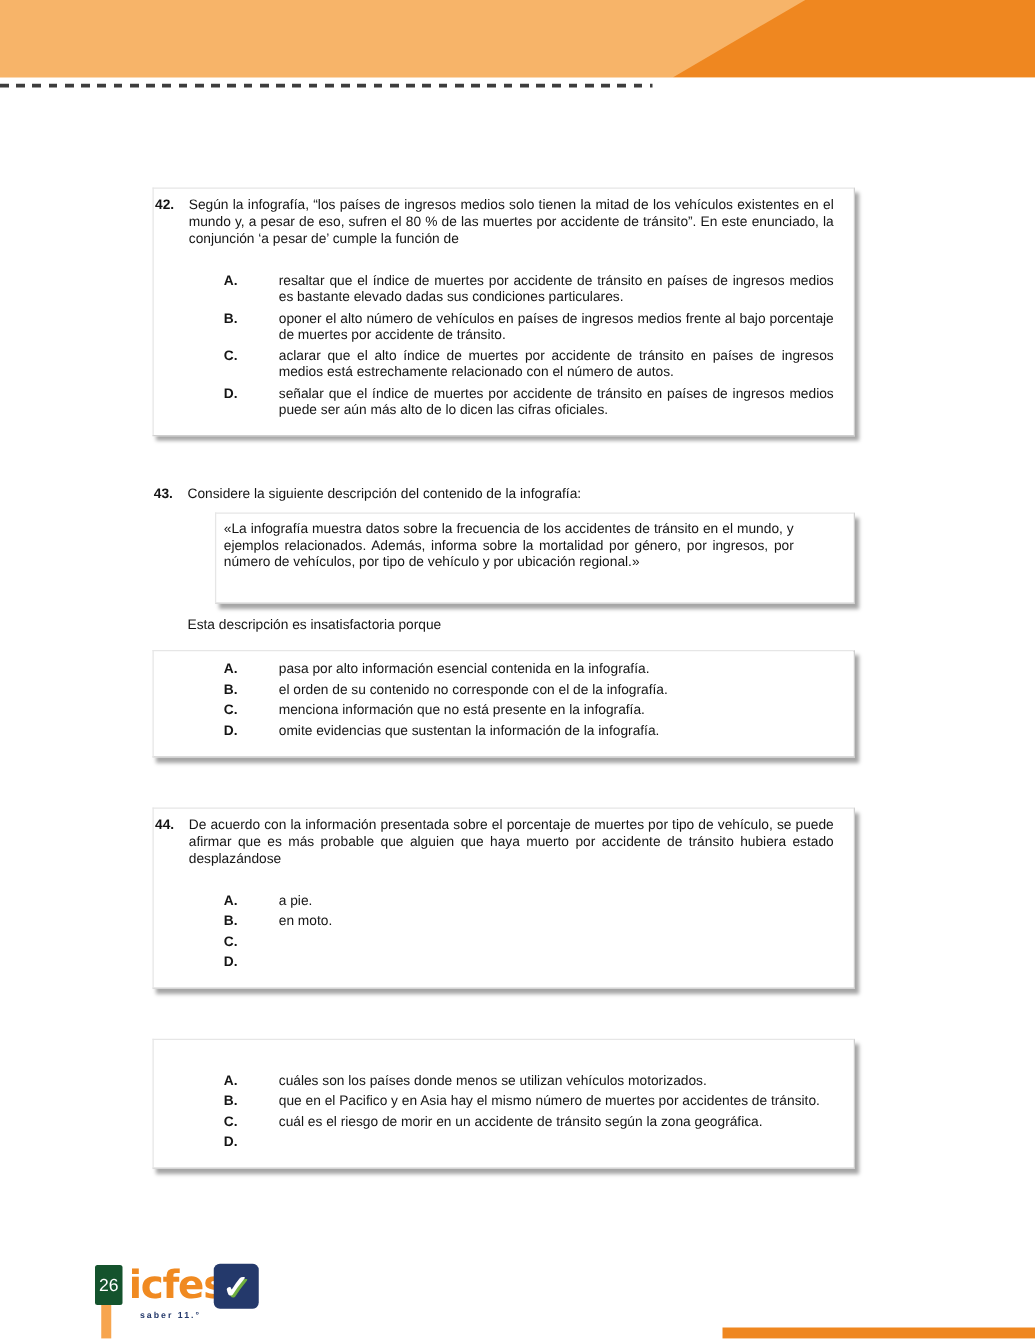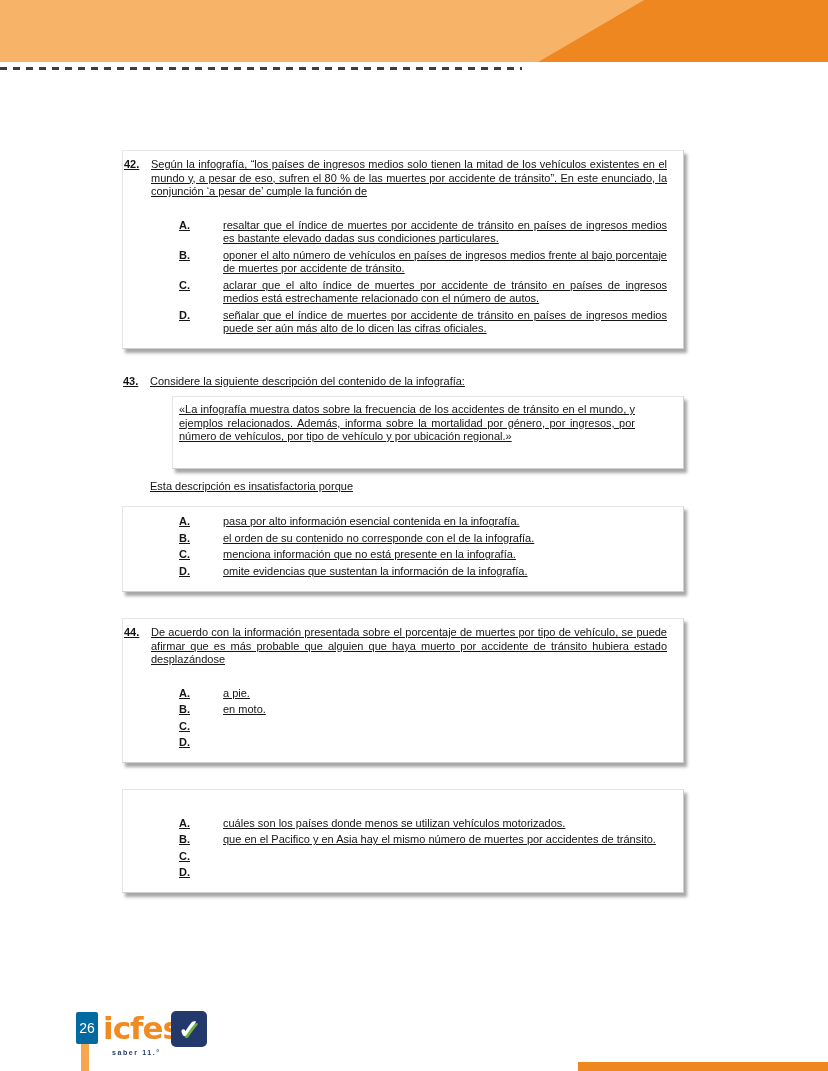--- a/index.html
+++ b/index.html
@@ -16,21 +16,21 @@
     background:#ef8720;
     clip-path:polygon(77.8% 0, 100% 0, 100% 100%, 65% 100%);
   }
   .dashes {
     position:absolute; top:67px; left:0; width:522px; height:3px;
     background:repeating-linear-gradient(90deg, #3d3d3d 0 7px, transparent 7px 13px);
   }
 
   
   .content { position:absolute; top:150px; left:122px; width:562px; font-size:11px; line-height:1.23; }
-  .question { position:relative; margin-bottom:26px;text-decoration:underline; }
+  .question { position:relative; margin-bottom:40px; }
   .boxed {
     background:#fff;
     border:1px solid #e6e6e6; border-right:1px solid #cfcfcf; border-bottom:1px solid #cfcfcf;
     box-shadow:3px 4px 3px #a6a6a6;
   }
   .qblock { padding:7px 2px 9px 0; }
   .qhead { display:flex; }
   .qnum { flex:0 0 28px; width:28px; font-weight:bold; padding-left:1px; }
   .stem { flex:1; text-align:justify; padding-right:14px; }
   .options { margin-top:20px; }
@@ -40,21 +40,21 @@
 
   
   .quotebox { margin:8px 0 0 50px; padding:6px 48px 24px 6px; text-align:justify; }
   .stem2 { margin:11px 0 0 28px; }
   .optbox43 { margin-top:13px; padding:8px 2px 10px 0; }
   .optbox43 .options { margin-top:0; }
 
   
   .page-tab {
     position:absolute; left:76px; top:1012px; width:22px; height:32px;
-    background:#0369a1; border-radius:2px; color:#ffffff; font-size:14px;
+    background:#14532d; border-radius:2px; color:#ffffff; font-size:14px;
     display:flex; align-items:center; justify-content:center;
   }
   .page-tab-bar { position:absolute; left:81px; top:1044px; width:8px; height:27px; background:#f7a54e; }
   .logo { position:absolute; left:103px; top:1008px; width:150px; height:52px; }
   .logo-text {
     position:absolute; left:0; top:2px; font-size:31px; font-weight:bold;
     color:#f08a21; letter-spacing:-1px; font-family:"DejaVu Sans","Liberation Sans",sans-serif;
   }
   .logo-check {
     position:absolute; left:68px; top:3px; width:36px; height:36px;
@@ -165,20 +165,21 @@
         <div class="option">
           <span class="letter">A.</span>
           <p class="otext">cuáles son los países donde menos se utilizan vehículos motorizados.</p>
         </div>
         <div class="option">
           <span class="letter">B.</span>
           <p class="otext">que en el Pacifico y en Asia hay el mismo número de muertes por accidentes de tránsito.</p>
         </div>
         <div class="option">
           <span class="letter">C.</span>
+          <p class="otext">cuál es el riesgo de morir en un accidente de tránsito según la zona geográfica.</p>
         </div>
         <div class="option">
           <span class="letter">D.</span>
         </div>
       </div>
     </section>
 
   </div>
 
   <div class="page-tab">

